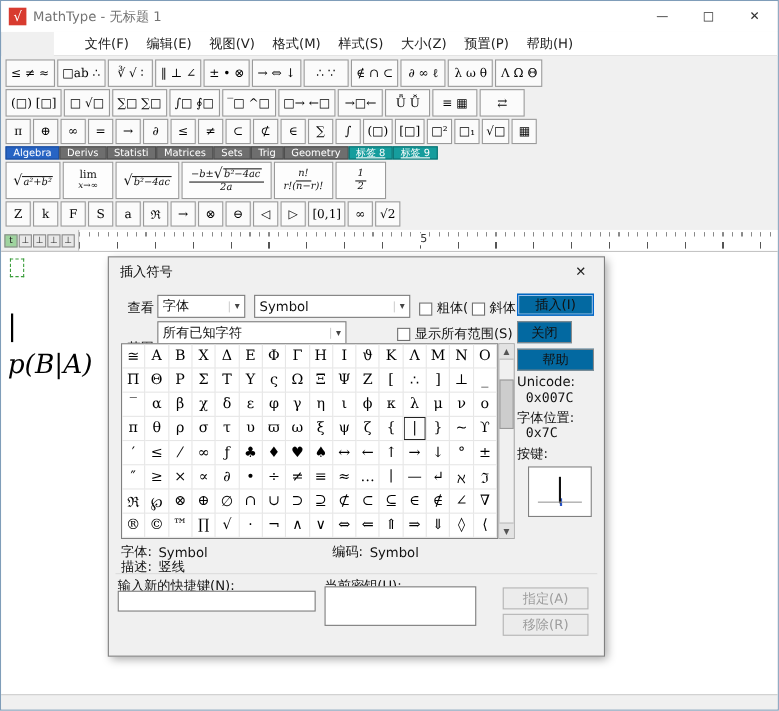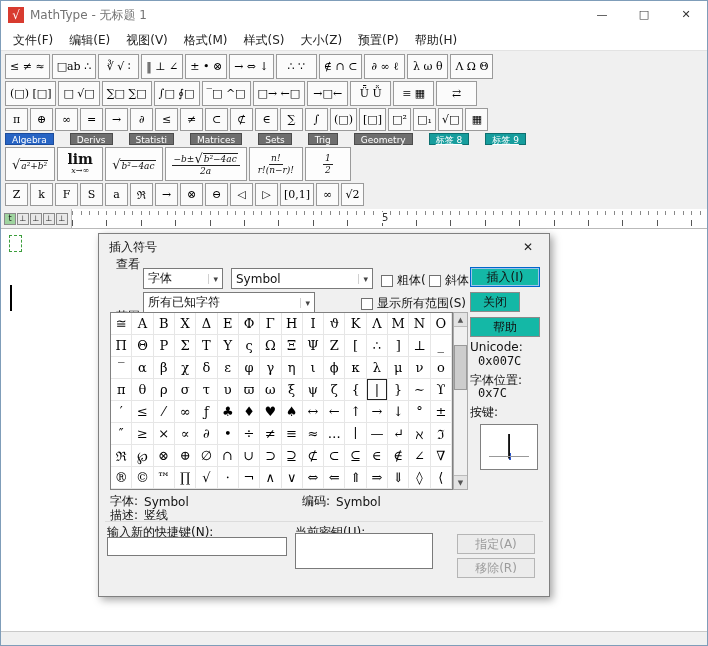--- a/index.html
+++ b/index.html
@@ -9,49 +9,49 @@
 
   
   .titlebar { height:28px; background:#ffffff; display:flex; align-items:center; padding-left:7px; flex:none; }
   .app-icon { width:16px; height:16px; background:#d83b2f; color:#fff; font-size:12px; line-height:16px;
               text-align:center; margin-right:6px; font-family:"DejaVu Serif",serif; flex:none; }
   .title-text { font-size:12px; color:#737373; }
   .win-controls { margin-left:auto; display:flex; height:28px; }
   .win-btn { width:42px; text-align:center; line-height:28px; font-size:11px; color:#333; }
 
   
-  .menubar { height:22px; background:#ffffff; display:flex; align-items:center; padding-left:4px;
-             font-size:12px; color:#222; border-bottom:1px solid #e3e3e3; flex:none; }
+  .menubar { height:22px; background:#ffffff; display:flex; align-items:center; padding-left:20px;
+             font-size:12px; color:#222; border-bottom:1px solid #e3e3e3; flex:none;margin-left:48px; }
   .menubar .menu-item { padding:0 8px; line-height:22px; }
 
   
   .toolbars { padding:3px 4px 1px 4px; background:#f0f0f0; flex:none; }
   .tb-row { display:flex; gap:2px; margin-bottom:2px; }
   .tb-row .tb-big { height:25px; min-width:41px; padding:0 4px; background:#fbfbfb; border:1px solid #9a9a9a;
              display:inline-flex; align-items:center; justify-content:center; font-size:11px;
              font-family:"DejaVu Serif",serif; white-space:nowrap; }
   .tb-row .tb-sm  { height:23px; min-width:23px; padding:0 3px; background:#fbfbfb; border:1px solid #9a9a9a;
              display:inline-flex; align-items:center; justify-content:center; font-size:11px;
              font-family:"DejaVu Serif",serif; }
 
-  .tab-row { display:flex; gap:16px; margin:1px 0 2px 0; }
+  .tab-row { display:flex; gap:0; margin:1px 0 2px 0; }
   .tab { height:12px; line-height:12px; font-size:9px; padding:0 6px; color:#fff;
          background:#6e6e6e; border:1px solid #4c4c4c; }
   .tab.active { background:#2764c4; border-color:#1c4c9c; }
   .tab.teal   { background:#169d9d; border-color:#0d7070;text-decoration:underline; }
 
   .tpl-row { display:flex; gap:2px; margin-bottom:2px; }
   .tpl-btn { height:34px; min-width:46px; padding:0 6px; background:#fdfdfd; border:1px solid #9a9a9a;
              display:inline-flex; align-items:center; justify-content:center;
              font-family:"DejaVu Serif",serif; font-style:italic; color:#111; }
   .sq { display:inline-flex; align-items:flex-end; }
   .rsign { font-size:13px; line-height:1; font-style:normal; }
   .rbody { border-top:1px solid #222; font-size:9px; padding:0 1px; }
   .lim { display:inline-flex; flex-direction:column; align-items:center; line-height:1.05; }
-  .lim-top { font-size:14px; font-style:normal;font-weight:bold; }
+  .lim-top { font-size:10px; font-style:normal; }
   .lim-bot { font-size:8px; }
   .frac { display:inline-flex; flex-direction:column; align-items:center; font-size:9px; line-height:1.2; }
   .frac .num { border-bottom:1px solid #222; padding:0 2px; display:inline-flex; align-items:flex-end; }
   .frac .den { padding:0 2px; }
 
   
   .ruler { height:20px; background:#f0f0f0; display:flex; align-items:stretch; border-bottom:1px solid #b9b9b9; flex:none; }
   .tabwell { width:70px; display:flex; align-items:center; gap:1px; padding-left:3px; flex:none; }
   .tab-stop-btn { width:12px; height:12px; border:1px solid #8a8a8a; background:#e8e8e8; font-size:8px;
                   line-height:10px; text-align:center; color:#222; }
@@ -77,21 +77,21 @@
             border:1px solid #808080; box-shadow:3px 3px 8px rgba(0,0,0,.35); font-size:12px; color:#111; }
   .dlg-title { height:26px; display:flex; align-items:center; padding:0 10px; font-size:12px; }
   .dlg-close { margin-left:auto; font-size:12px; color:#222; padding:2px 6px; }
 
   .lbl { position:absolute; font-size:12px; color:#111; white-space:nowrap; }
   .dd { position:absolute; height:21px; background:#fff; border:1px solid #7a7a7a; display:flex;
         align-items:center; padding:0 4px; font-size:12px; }
   .dd .dd-arrow { margin-left:auto; font-size:9px; color:#444; padding-left:4px; border-left:1px solid #d0d0d0; }
   .cb { position:absolute; display:flex; align-items:center; gap:4px; font-size:12px; white-space:nowrap; }
   .cb .box { width:12px; height:12px; background:#fff; border:1px solid #707070; flex:none; }
-  .dlg-btn { position:absolute; height:20px; background:#14b8a6; border:1px solid #8a8a8a; font-size:12px;
+  .dlg-btn { position:absolute; height:20px; background:#0369a1; border:1px solid #8a8a8a; font-size:12px;
              display:flex; align-items:center; justify-content:center; white-space:nowrap; }
   .dlg-btn.primary { border:1px solid #0066cc; box-shadow:inset 0 0 0 1px #9cc3ec; }
   .dlg-btn.disabled { color:#9c9c9c; background:#ececec; border-color:#b5b5b5; }
 
   .sym-grid { position:absolute; left:11px; top:78px; width:343px; height:178px; background:#fff;
               border:1px solid #808080; display:grid; grid-template-columns:repeat(16,1fr);
               grid-auto-rows:22px; overflow:hidden; }
   .gcell { border-right:1px solid #e6e6e6; border-bottom:1px solid #e6e6e6; display:flex; align-items:center;
            justify-content:center; font-family:"DejaVu Serif",serif; font-size:13px; color:#000; }
   .gcell.sel { box-shadow:inset 0 0 0 1px #222; background:#fdfdfd; }
@@ -278,28 +278,29 @@
       <span class="ruler-num" style="left:308px">5</span>
 
     </div>
   </div>
 
   <div class="docarea"></div>
   <div class="statusbar"></div>
 
   <div class="sel-box"></div>
   <div class="caret"></div>
+  <div class="equation">p(B|A)</div>
 
   <div class="dialog">
     <div class="dlg-title">
       <span>插入符号</span>
       <span class="dlg-close">✕</span>
     </div>
 
-    <span class="lbl" style="left:17px;top:22px">查看</span>
+    <span class="lbl" style="left:17px;top:38px">查看</span>
     <div class="dd" style="left:44px;top:34px;width:80px">
       <span>字体</span>
       <span class="dd-arrow">▾</span>
     </div>
     <div class="dd" style="left:132px;top:34px;width:142px">
       <span>Symbol</span>
       <span class="dd-arrow">▾</span>
     </div>
     <label class="cb" style="left:282px;top:38px">
       <span class="box"></span>

